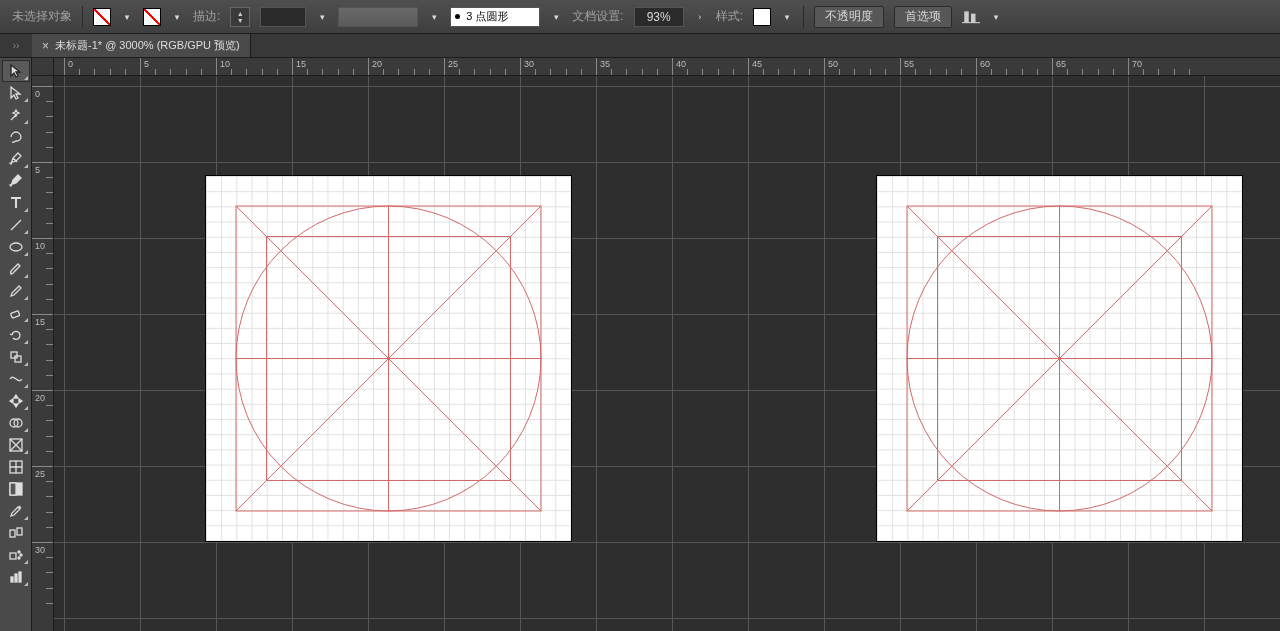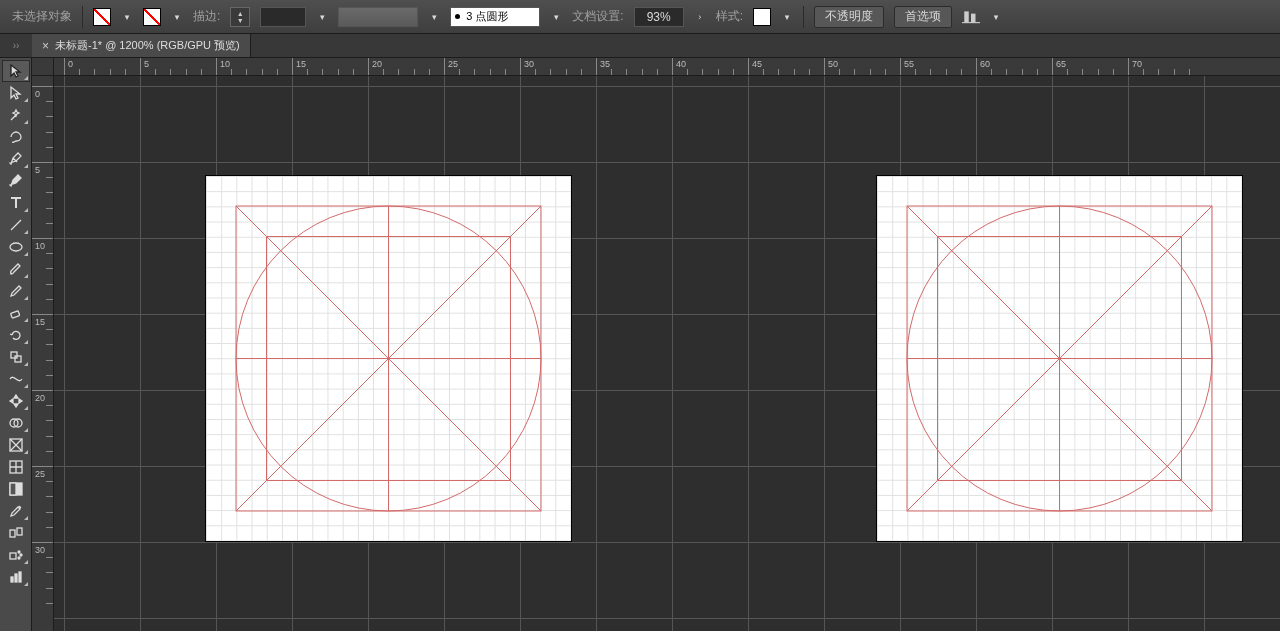--- a/index.html
+++ b/index.html
@@ -127,21 +127,21 @@
         <line x1="0" y1="13" x2="16" y2="13" stroke="#ccc"></line>
       </svg>
   </span>
   <span class="dd">▾</span>
 </div>
 
 <div class="tab-bar">
   <div class="expand-handle">››</div>
   <div class="tab">
     <span class="close">×</span>
-    <span>未标题-1* @ 1200% (RGB/GPU 预览)</span>
+    <span>未标题-1* @ 3000% (RGB/GPU 预览)</span>
   </div>
 </div>
 
 <div class="workspace">
 
   <div class="tool-col">
     <div class="tool sel">
         <svg viewBox="0 0 16 16">
           <path d="M3 2l0 11 3-3 2 4 2-1-2-4 4 0z" fill="#ddd" stroke="#222"></path>
         </svg>

